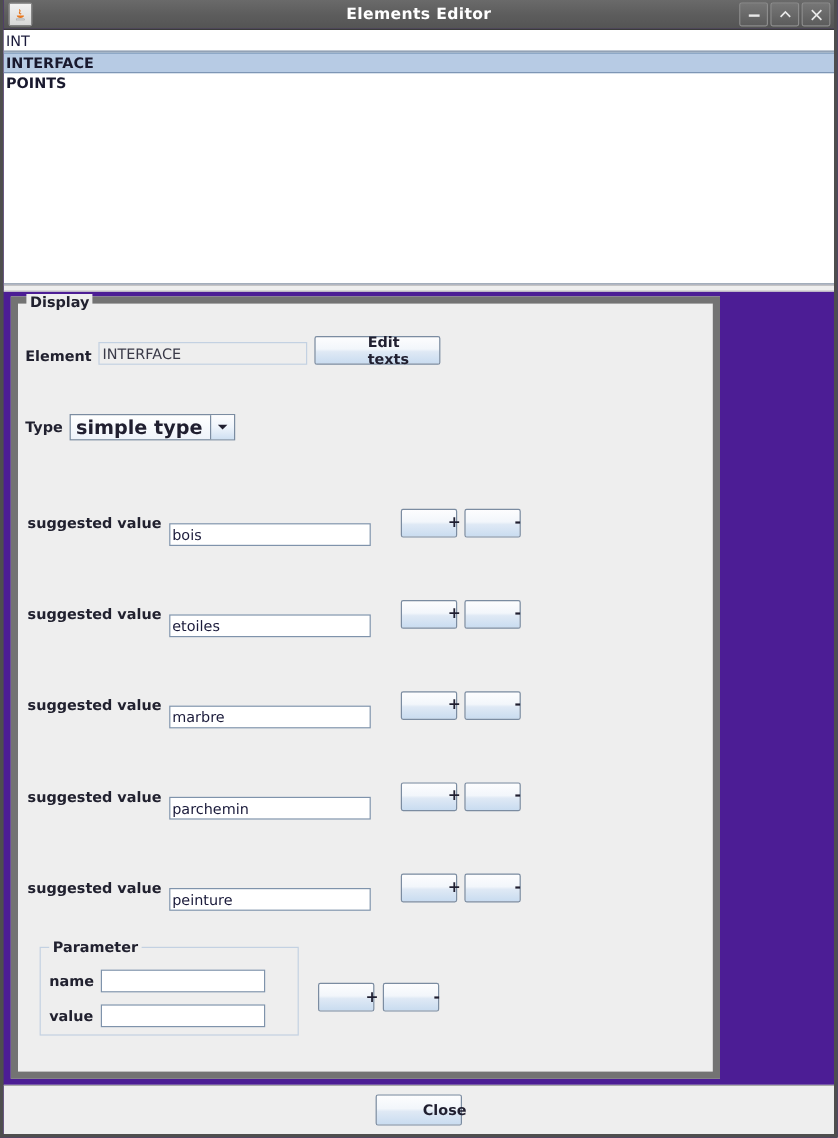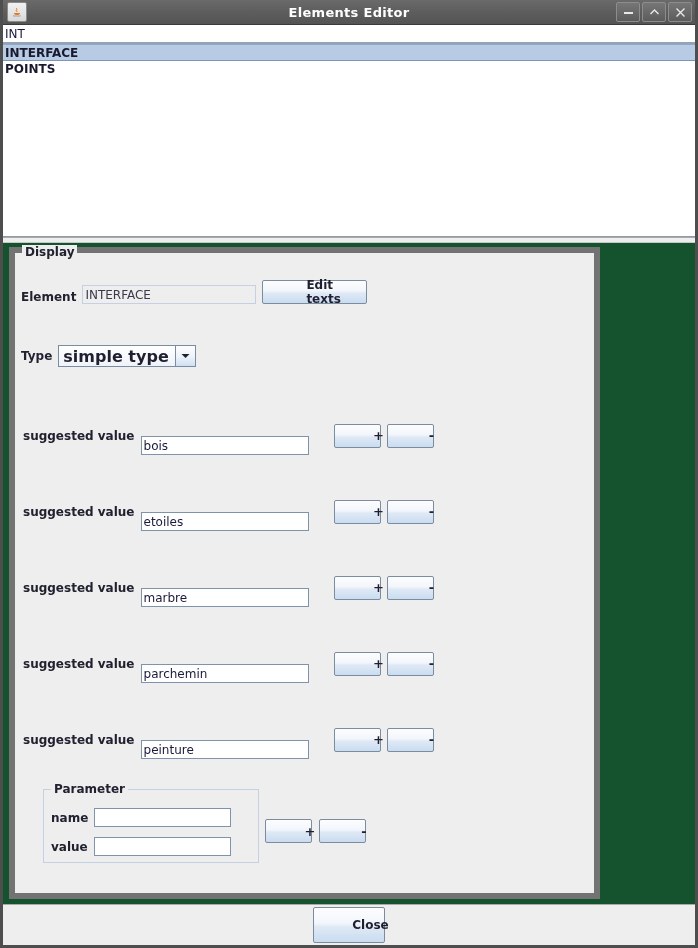--- a/index.html
+++ b/index.html
@@ -12,21 +12,21 @@
     font-size: 12px;
     color: #1a1a2e;
   }
 
   
   .window {
     position: relative;
     width: 698px;
     height: 948px;
     box-sizing: border-box;
-    background: #14532d;
+    background: #4c1d95;
     border: 3px solid #4e4e4e;
     border-top: none;
     overflow: hidden;
   }
 
   
   .titlebar {
     position: relative;
     height: 24px;
     background: linear-gradient(to bottom, #6a6a6a 0%, #5d5d5d 50%, #545454 100%);
@@ -254,21 +254,21 @@
     display: flex;
     align-items: center;
     gap: 6px;
   }
   .sv-row .txt { width: 168px; margin-top: 20px; }
   .sv-row .gapbtn { width: 13px; }
 
   
   .param-group {
     position: absolute;
-    left: 28px;
+    left: 18px;
     top: 536px;
     width: 216px;
     height: 74px;
     box-sizing: border-box;
     border: 1px solid #c3d1e2;
     background: #eeeeee;
   }
   .param-row {
     position: absolute;
     display: flex;
@@ -293,21 +293,21 @@
     bottom: 0;
     height: 40px;
     background: #eeeeee;
     border-top: 1px solid #a9a9a9;
     display: flex;
     align-items: center;
     justify-content: center;
   }
   .btn-close {
     width: 72px;
-    height: 36px;
+    height: 26px;
   }
 </style>
 </head>
 <body>
 
 <div class="window">
 
   <div class="titlebar">
     <div class="title-icon">
       <svg width="13" height="13" viewBox="0 0 13 13" aria-hidden="true">

